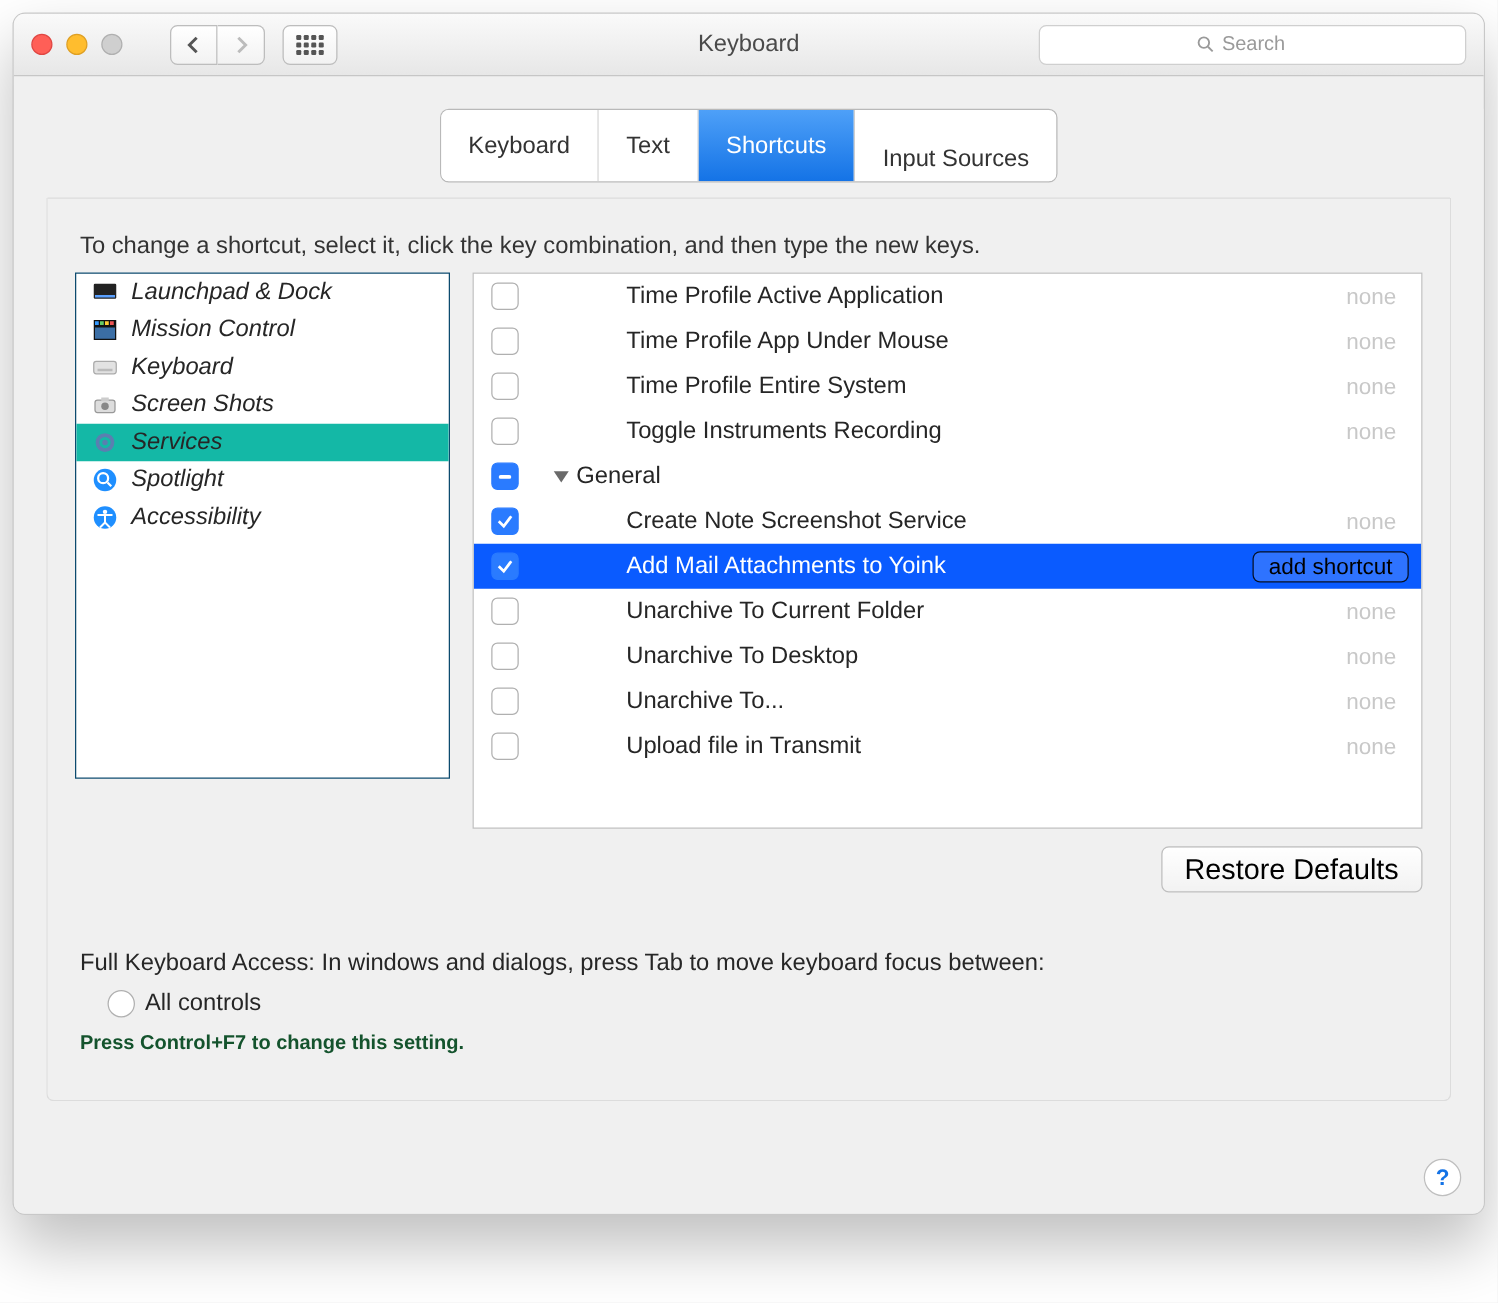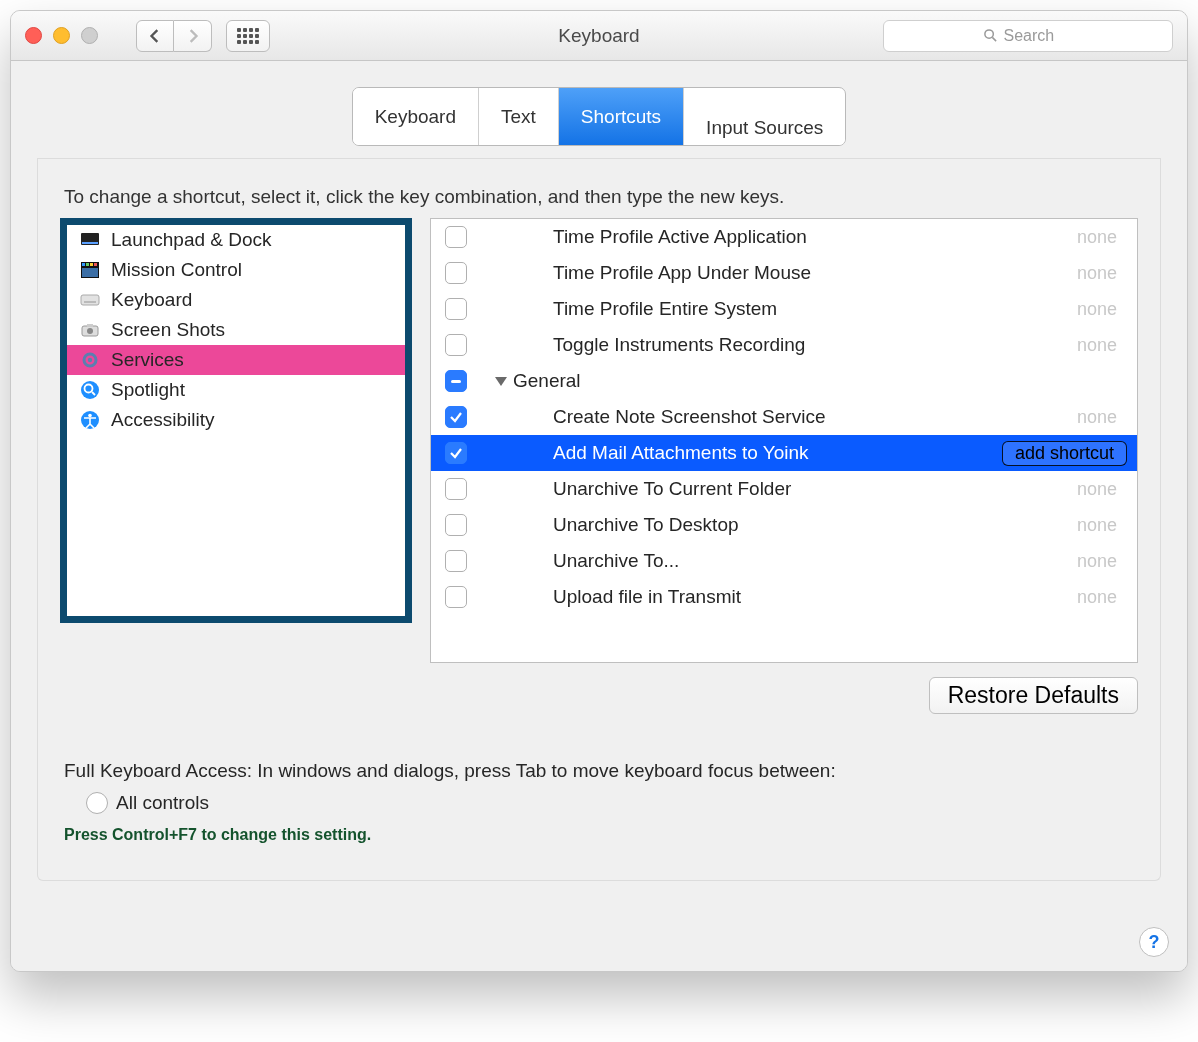--- a/index.html
+++ b/index.html
@@ -51,21 +51,21 @@
     display:flex; align-items:center; justify-content:center;
   }
   .grid-icon { display:grid; grid-template-columns:repeat(4,4px); grid-template-rows:repeat(3,4px); gap:2px; }
   .grid-icon i{ background:#555; border-radius:1px; }
   .title {
     position:absolute; left:0; right:0; text-align:center;
     font-size:19px; color:#4a4a4a; pointer-events:none;
   }
   .search {
     margin-left:auto;
-    width:290px; height:32px;
+    width:342px; height:32px;
     border:1px solid #cfcfcf; border-radius:6px;
     background:#fff;
     display:flex; align-items:center; justify-content:center; gap:6px;
     color:#9a9a9a;
   }
   .search svg{ width:15px; height:15px; }
   .search input{ border:0; outline:0; width:70px; font-size:16px; color:#333; background:transparent; text-align:left;}
   .search input::placeholder{ color:#9a9a9a; }
 
   
@@ -96,30 +96,31 @@
     position:relative;
   }
   .panel-top-border{
     position:absolute; top:0; left:0; right:0; height:1px; background:#dcdcdc;
   }
   .instruction{ font-size:19px; color:#333; margin-bottom:10px; padding:0 4px;}
 
   .columns{ display:flex; gap:18px; }
 
   .sidebar {
-    width:352px; height:405px;
-    border:7px solid #0c4a6e; background:#fff;
+    width:300px; height:405px;
+    border:1px solid #0c4a6e; background:#fff;
     overflow:hidden;
     position:relative;
+    font-style:italic;
   }
   .sidebar-item{
     display:flex; align-items:center; gap:8px;
     padding:4px 10px; font-size:19px;
   }
-  .sidebar-item.selected{ background:#ec4899; }
+  .sidebar-item.selected{ background:#14b8a6; }
   .sidebar-item .icon{ width:26px; height:22px; display:flex; align-items:center; justify-content:center; }
   .sidebar-item .icon svg{ width:22px; height:22px; }
 
   .detail {
     flex:1; height:445px;
     border:1px solid #bfbfbf; background:#fff;
     overflow:hidden;
     position:relative;
   }
   .row{

